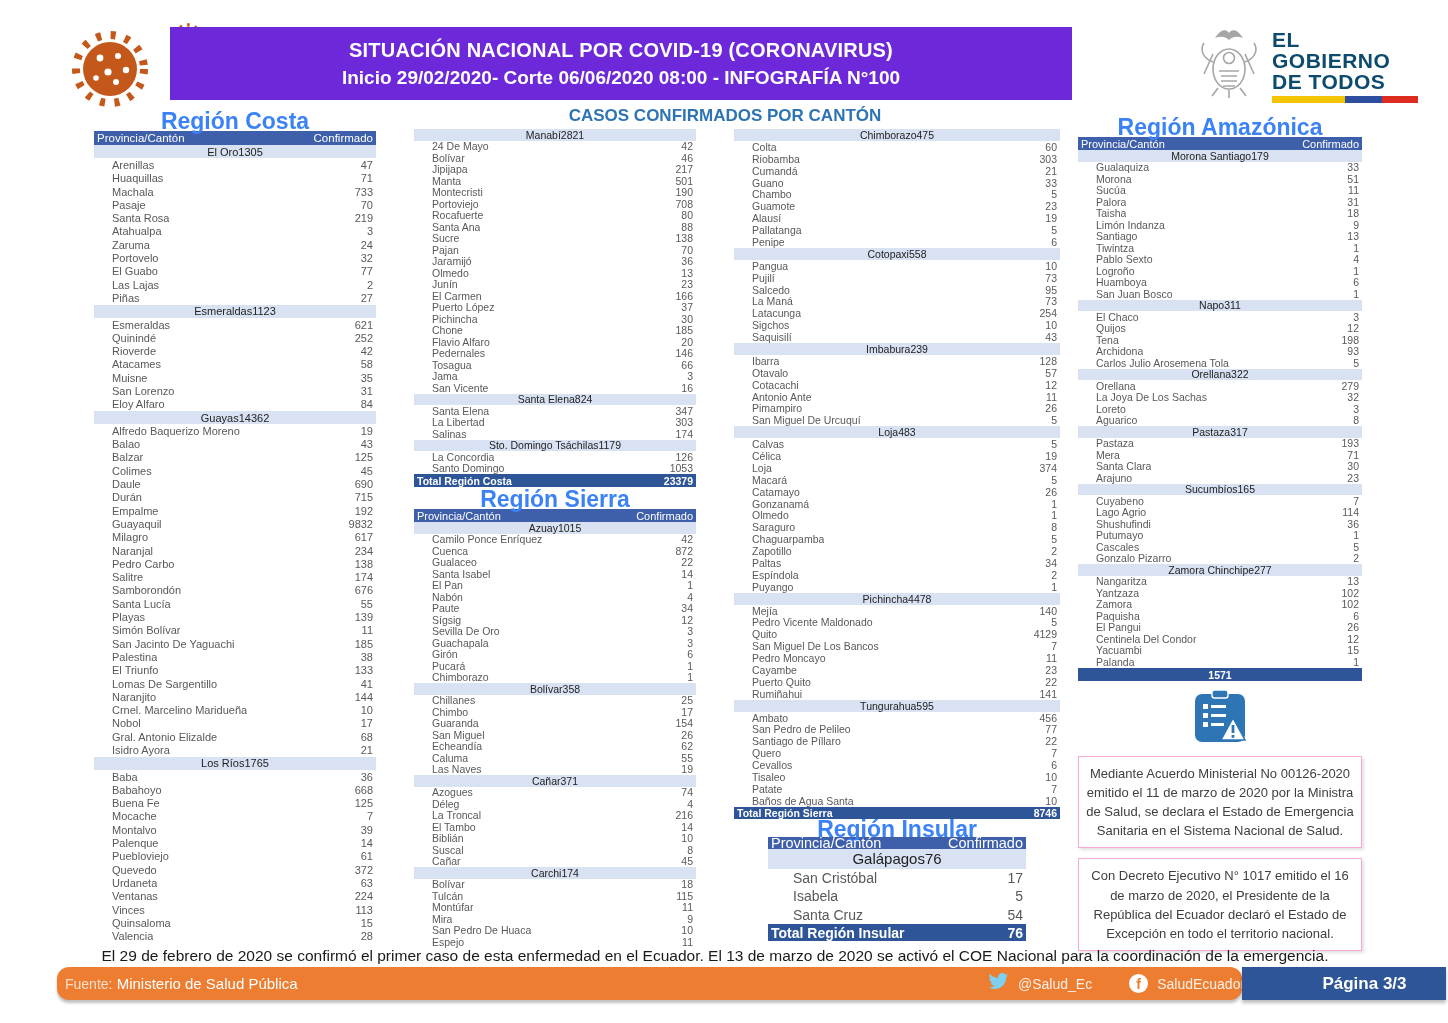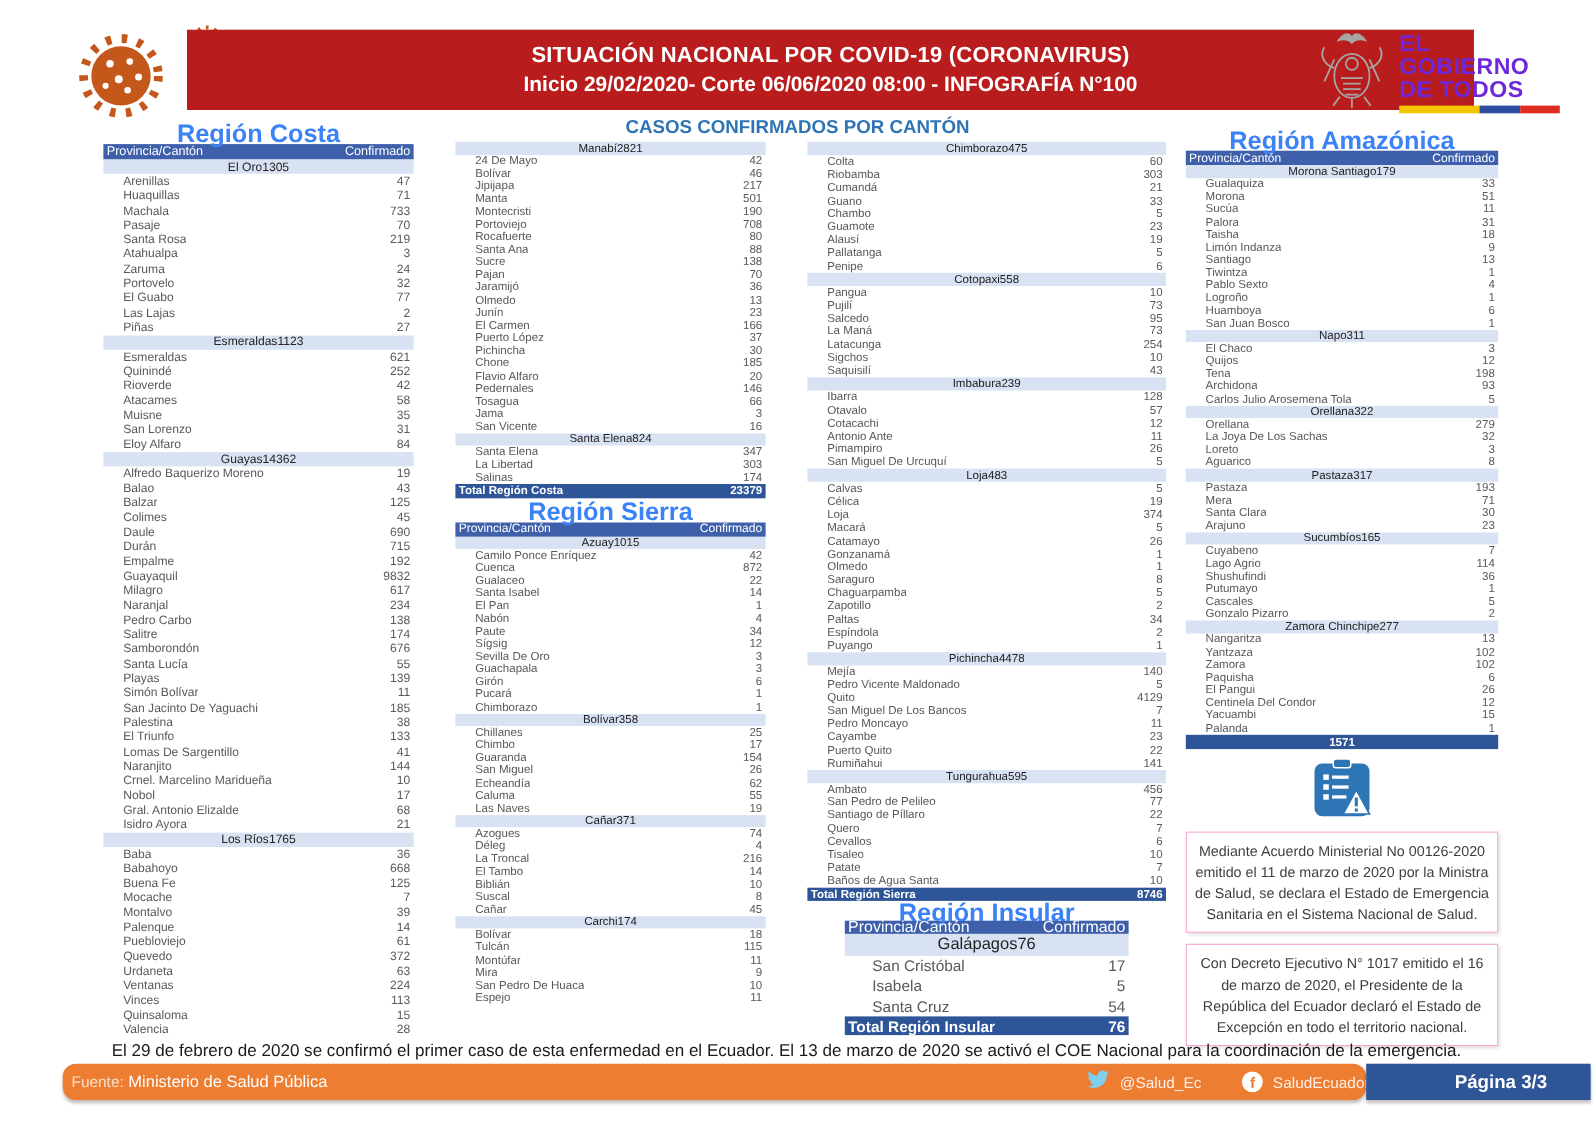--- a/index.html
+++ b/index.html
@@ -1,24 +1,24 @@
 <!DOCTYPE html>
 <html><head>
 <meta charset="utf-8">
 <style>
   html,body{margin:0;padding:0;background:#fff;}
   body{width:1448px;height:1023px;position:relative;font-family:"Liberation Sans",sans-serif;overflow:hidden;}
   
-  .banner{position:absolute;left:170px;top:27px;width:1170px;height:73px;background:#b91c1c;color:#fff;
+  .banner{position:absolute;left:170px;top:27px;width:902px;height:73px;background:#6d28d9;color:#fff;
           display:flex;flex-direction:column;justify-content:center;text-align:center;font-weight:bold;}
   .banner .l1{font-size:20px;letter-spacing:.2px;}
   .banner .l2{font-size:19px;margin-top:5px;}
   .virus-art{position:absolute;left:48px;top:14px;}
   .gov-logo{position:absolute;left:1192px;top:24px;width:252px;height:84px;display:flex;align-items:center;}
-  .gov-text{margin-left:6px;color:#6d28d9;font-weight:bold;font-size:21px;line-height:21px;letter-spacing:.5px;}
+  .gov-text{margin-left:6px;color:#0c4a6e;font-weight:bold;font-size:21px;line-height:21px;letter-spacing:.5px;}
   .stripe{display:flex;height:7px;width:146px;margin-top:4px;}
   .stripe .y{flex:2;background:#F5C400;}.stripe .b{flex:1;background:#2D4E9E;}.stripe .r{flex:1;background:#DD2C1F;}
   .main-title{position:absolute;left:555px;top:106px;width:340px;text-align:center;color:#2E74B5;font-weight:bold;font-size:17px;}
   
   .col{position:absolute;}
   #col1{left:94px;top:112px;width:282px;}
   #col2{left:414px;top:129px;width:282px;}
   #col3{left:734px;top:129px;width:326px;}
   #col4{left:1078px;top:117px;width:284px;}
   .region-title{text-align:center;font-weight:bold;color:#3b82f6;font-size:23px;height:19px;line-height:19px;}
@@ -478,20 +478,34 @@
       </div>
       <div class="row canton">
         <span class="nm">La Libertad</span>
         <span class="val">303</span>
       </div>
       <div class="row canton">
         <span class="nm">Salinas</span>
         <span class="val">174</span>
       </div>
     </div>
+  <div>
+      <div class="row prov">
+        <span class="nm">Sto. Domingo Tsáchilas</span>
+        <span class="val">1179</span>
+      </div>
+      <div class="row canton">
+        <span class="nm">La Concordia</span>
+        <span class="val">126</span>
+      </div>
+      <div class="row canton">
+        <span class="nm">Santo Domingo</span>
+        <span class="val">1053</span>
+      </div>
+    </div>
   <div class="row total">
     <span class="nm">Total Región Costa</span>
     <span class="val">23379</span>
   </div>
   <div class="region-title" style="height:22px;line-height:24px;">Región Sierra</div>
   <div class="row thead" style="height:13px;font-size:11px;">
     <span class="nm">Provincia/Cantón</span>
     <span class="val">Confirmado</span>
   </div>
   <div>

